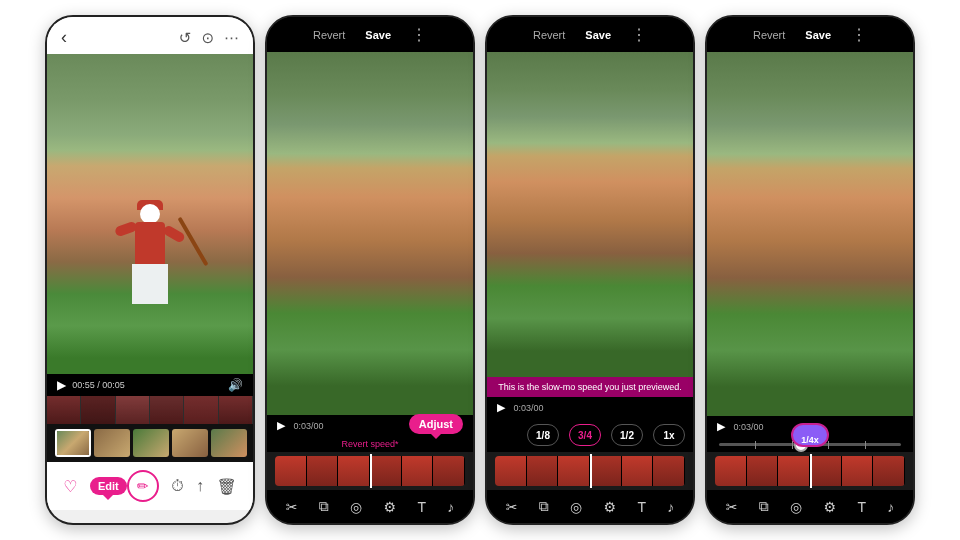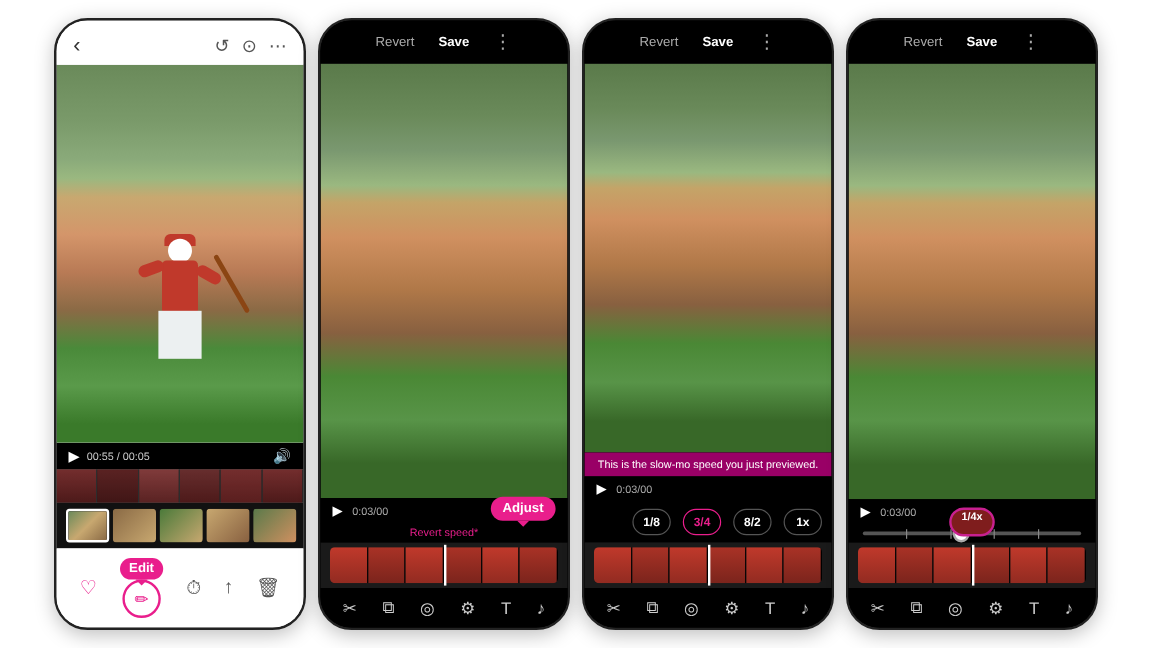--- a/index.html
+++ b/index.html
@@ -503,21 +503,21 @@
         <div class="thumb">
             <div class="thumb-bg" style="background:linear-gradient(135deg,#c8a870,#886040)"></div>
           </div>
         <div class="thumb">
             <div class="thumb-bg" style="background:linear-gradient(135deg,#5a7a4a,#d09060)"></div>
           </div>
       </div>
 
       <div class="bottom-actions">
         <span class="action-icon-pink">♡</span>
-        <div style="position:relative; display:flex; flex-direction:column; align-items:center;">
+        <div style="position:relative; display:flex; flex-direction:row; align-items:center;">
           <div class="edit-badge">Edit</div>
           <div class="pencil-circle">✏</div>
         </div>
         <span class="action-icon">⏱</span>
         <span class="action-icon">↑</span>
         <span class="action-icon">🗑</span>
       </div>
     </div>
   </div>
 
@@ -589,21 +589,21 @@
 
       <div class="playback-bar-area">
         <span class="play-btn-small">▶</span>
         <span class="time-small">0:03/00</span>
         <div style="flex:1"></div>
       </div>
 
       <div class="speed-buttons">
         <div class="speed-btn">1/8</div>
         <div class="speed-btn speed-btn-active">3/4</div>
-        <div class="speed-btn">8/2</div>
+        <div class="speed-btn">1/2</div>
         <div class="speed-btn">1x</div>
       </div>
 
       <div class="timeline-section">
         <div class="timeline-bar">
           <div class="timeline-content">
             <div class="tl-frame"></div>
             <div class="tl-frame" style="background:linear-gradient(to bottom,#a93226,#7b241c)"></div>
             <div class="tl-frame"></div>
             <div class="tl-frame" style="background:linear-gradient(to bottom,#a93226,#7b241c)"></div>
@@ -639,21 +639,21 @@
       </div>
 
       <div class="playback-bar-area">
         <span class="play-btn-small">▶</span>
         <span class="time-small">0:03/00</span>
         <div style="flex:1"></div>
       </div>
 
       <div class="speed-slider-area" style="position:relative">
         <div style="position:absolute; top:-14px; left:50%; transform:translateX(-50%); z-index:5;">
-          <div style="width:38px; height:24px; border-radius:12px; border:2px solid #c82090; display:flex; align-items:flex-start; justify-content:center; background:#7f1d1d;">
+          <div style="width:38px; height:24px; border-radius:12px; border:2px solid #c82090; display:flex; align-items:flex-end; justify-content:center; background:#8b5cf6;">
             <span style="color:#fff; font-size:9px; font-weight:600;">1/4x</span>
           </div>
         </div>
         <div class="slider-track">
           <div class="slider-tick" style="left:20%"></div>
           <div class="slider-tick" style="left:40%"></div>
           <div class="slider-tick" style="left:60%"></div>
           <div class="slider-tick" style="left:80%"></div>
           <div class="slider-thumb"></div>
         </div>

